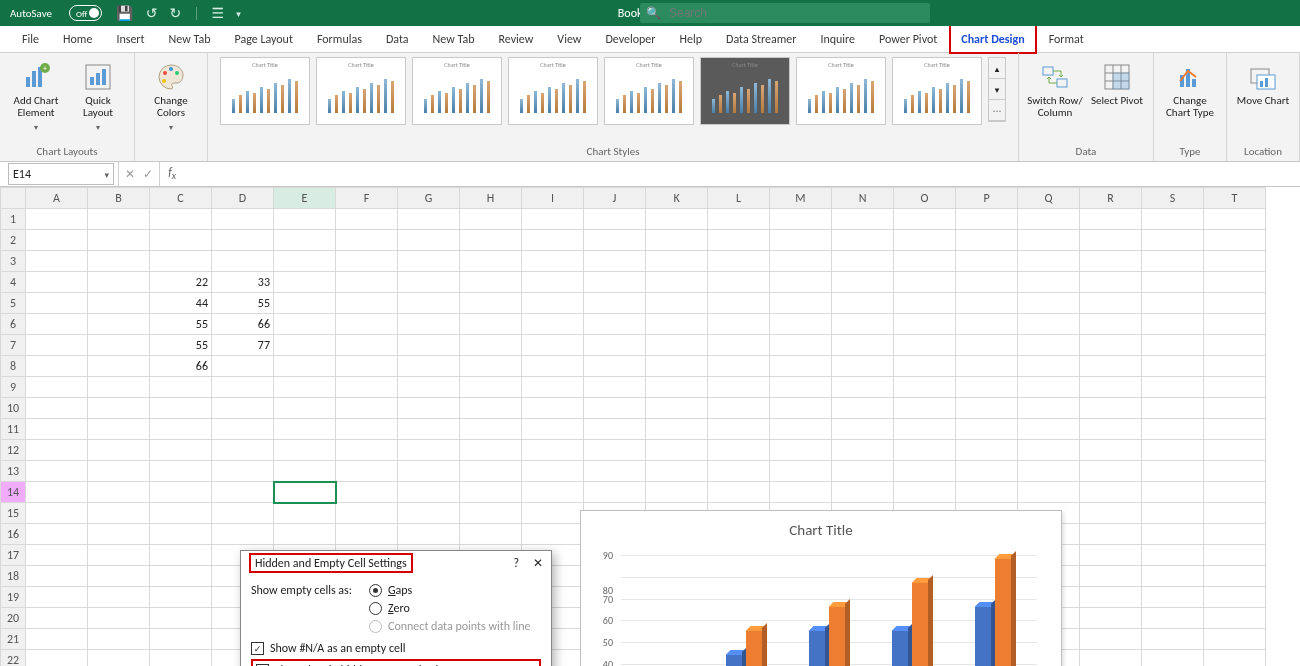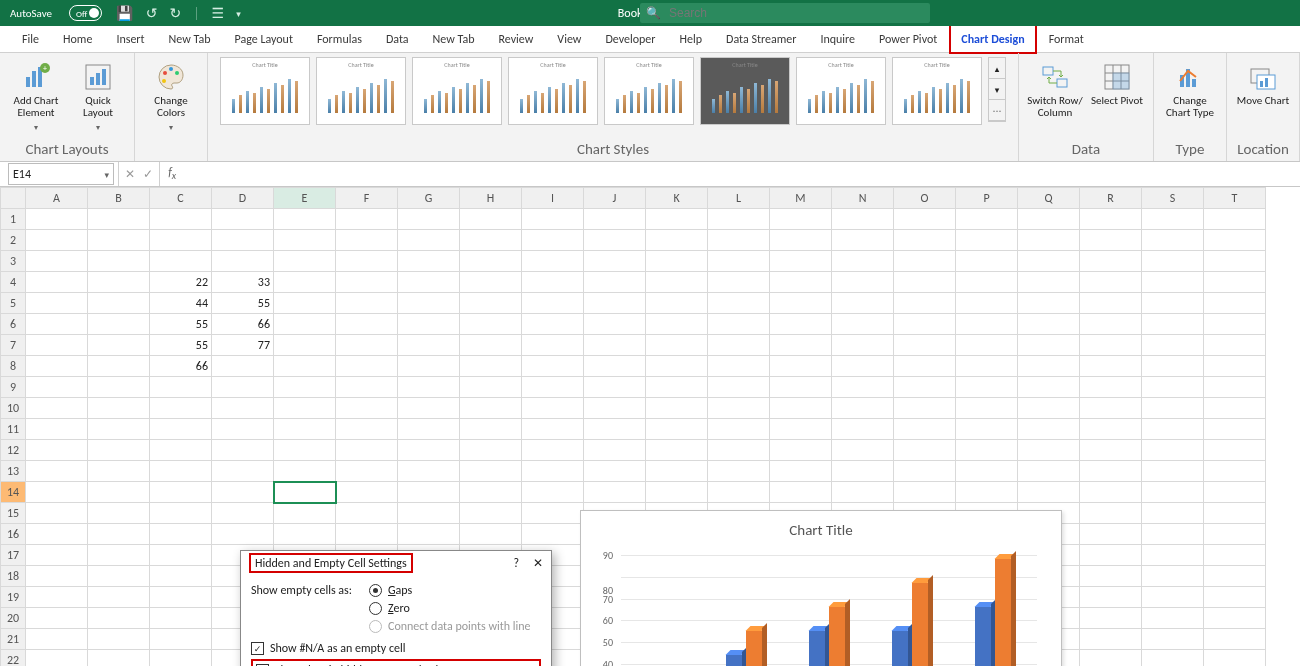--- a/index.html
+++ b/index.html
@@ -16,21 +16,21 @@
 .searchwrap input{background:transparent;border:none;color:#fff;font-size:12px;outline:none;width:100%;}
 
 .tabs{height:26px;background:#fff;border-bottom:1px solid #d0d0d0;display:flex;align-items:center;padding-left:10px;gap:0;}
 .tabs .tab{padding:0 12px;height:26px;display:flex;align-items:center;font-size:12px;color:#3a3a3a;cursor:pointer;}
 .tabs .tab.active{color:#1d4ed8;font-weight:600;}
 .tabs .tab.active-box{border:2px solid #d40000;padding:0 10px;}
 
 .ribbon{height:108px;background:#f3f3f3;border-bottom:1px solid #c7c7c7;display:flex;}
 .group{border-right:1px solid #d6d6d6;display:flex;flex-direction:column;align-items:center;padding:4px 8px 0 8px;}
 .group .row{display:flex;gap:6px;flex:1;align-items:flex-start;}
-.group .lbl{font-size:15px;color:#666;padding:2px 0 3px 0;}
+.group .lbl{font-size:11px;color:#666;padding:2px 0 3px 0;}
 .bigbtn{display:flex;flex-direction:column;align-items:center;justify-content:flex-start;width:56px;padding-top:4px;gap:2px;font-size:11px;line-height:12px;text-align:center;cursor:pointer;}
 .bigbtn .ic{width:32px;height:32px;display:flex;align-items:center;justify-content:center;font-size:24px;color:#3b7b57;}
 .bigbtn .drop{font-size:8px;color:#666;}
 .styles{display:flex;gap:6px;align-items:center;}
 .stylethumb{width:82px;height:60px;border:1px solid #c9c9c9;background:#fff;display:flex;flex-direction:column;align-items:center;padding:3px;position:relative;}
 .stylethumb.dark{background:#5a5a5a;}
 .stylethumb .tt{font-size:6px;color:#888;margin-bottom:2px;}
 .minibars{display:flex;align-items:flex-end;gap:4px;height:42px;}
 .mb{width:3px;background:linear-gradient(to bottom,#8fb8d6,#4a7fa8);}
 .mb2{width:3px;background:linear-gradient(to bottom,#d8a675,#b57a3d);}
@@ -45,21 +45,21 @@
 .sheetwrap{position:relative;height:482px;overflow:hidden;background:#fff;}
 .grid{position:absolute;top:0;left:0;border-collapse:collapse;}
 .grid th,.grid td{border:1px solid #d9d9d9;font-weight:normal;font-size:12px;background:#fff;}
 .grid th{background:#f0f0f0;color:#555;}
 .colh{height:18px;width:55px;}
 .rowh{width:22px;height:18px;text-align:center;}
 .cell{width:55px;height:18px;padding:0 3px;text-align:right;}
 .corner{width:22px;}
 .cell.sel{outline:2px solid #1c8f55;outline-offset:-1px;}
 th.colsel{background:#d9ece3;}
-th.rowsel{background:#fdba74;}
+th.rowsel{background:#f0abfc;}
 
 .chart{position:absolute;left:580px;top:323px;width:480px;height:292px;background:#fff;border:1px solid #bfbfbf;box-shadow:2px 2px 4px rgba(0,0,0,.12);}
 .chart .ctitle{text-align:center;font-size:15px;color:#555;padding-top:10px;}
 .plot{position:absolute;left:40px;top:44px;width:416px;height:196px;}
 .yticks{position:absolute;left:0;top:44px;height:196px;width:36px;}
 .ytick{position:absolute;right:4px;font-size:10px;color:#666;transform:translateY(-50%);}
 .gridline{position:absolute;left:0;width:100%;border-top:1px solid #e6e6e6;}
 .barg{position:absolute;bottom:0;display:flex;align-items:flex-end;gap:4px;}
 .bar3d{width:16px;position:relative;}
 .bar3d .front{width:100%;height:100%;}

